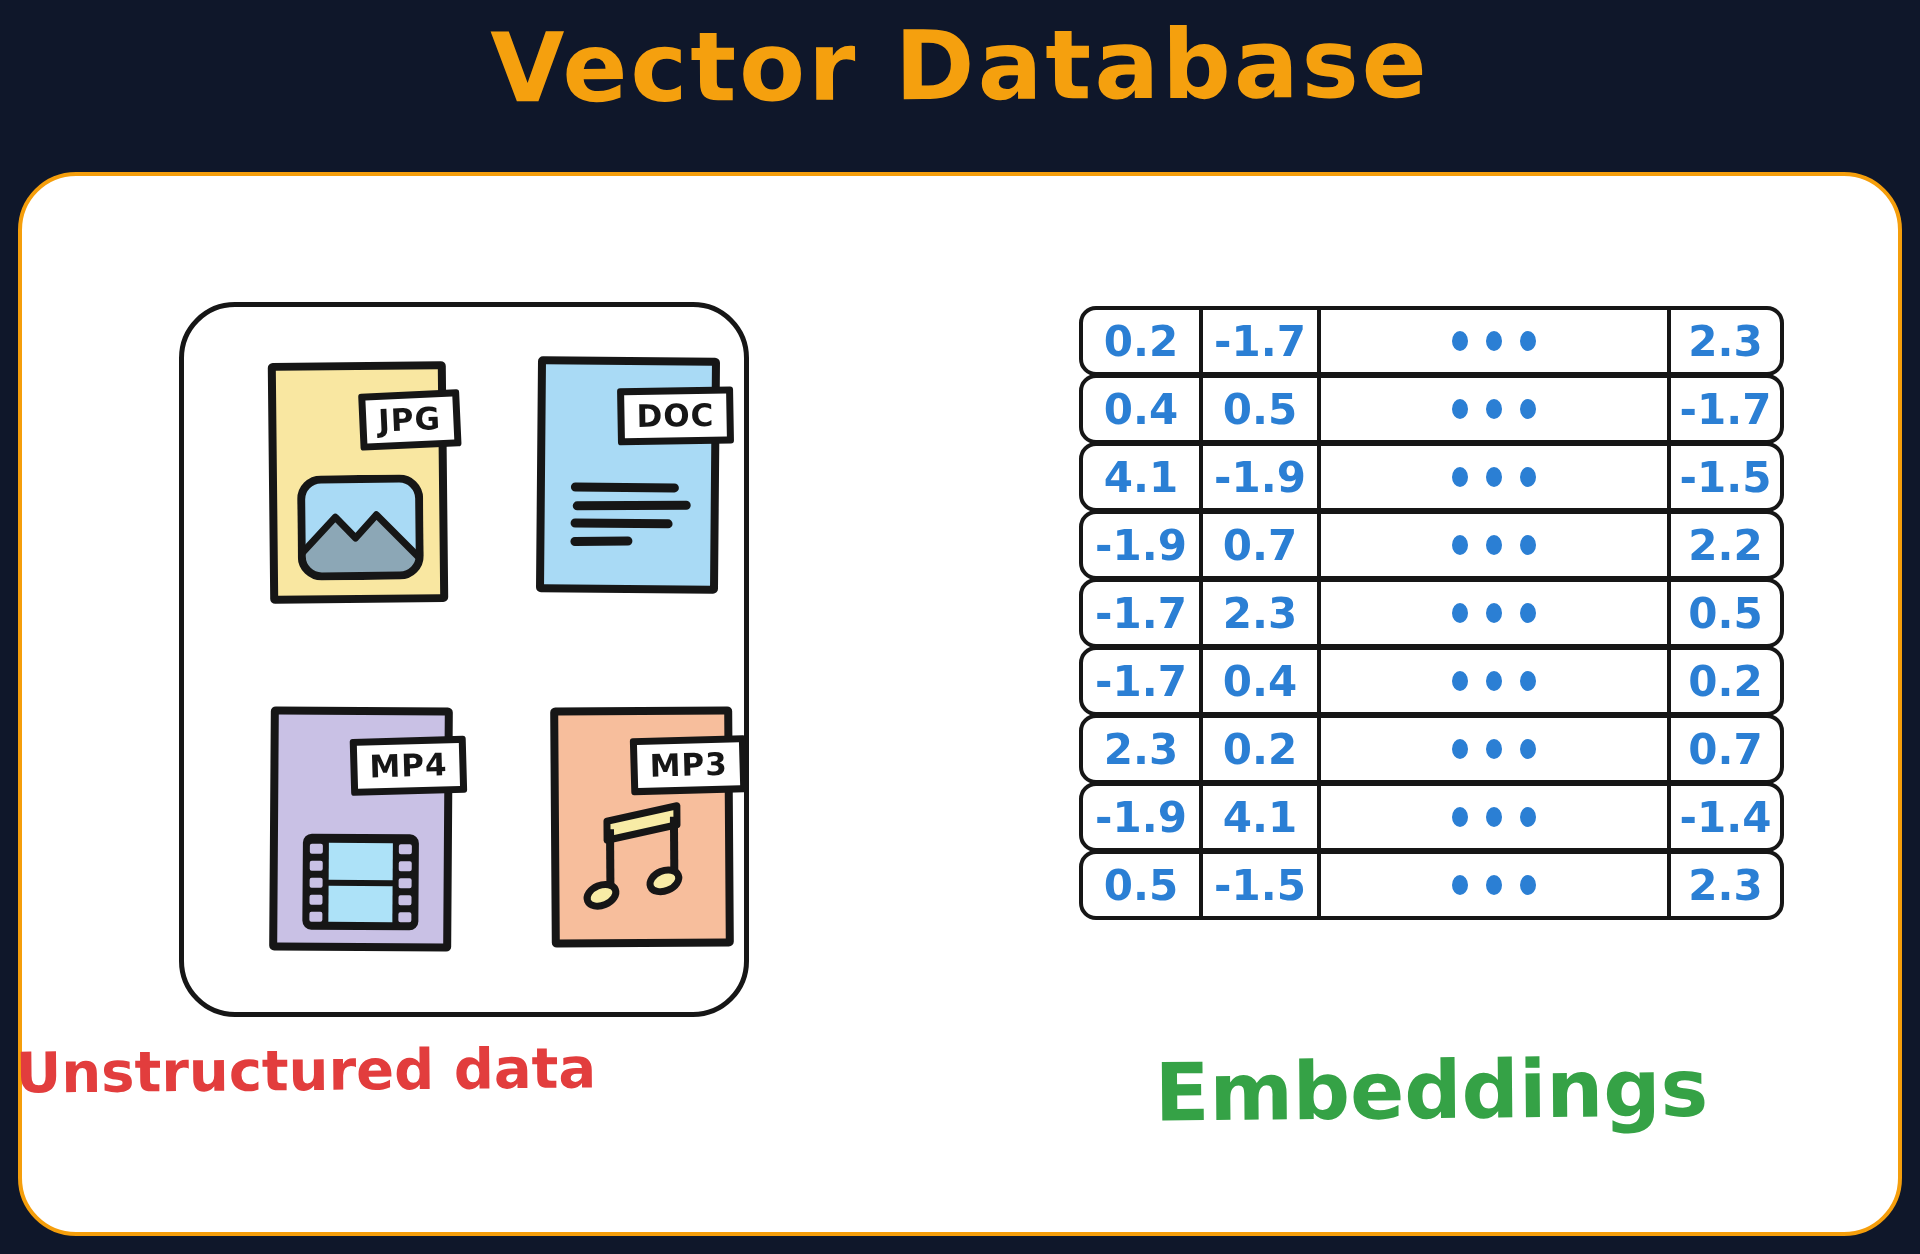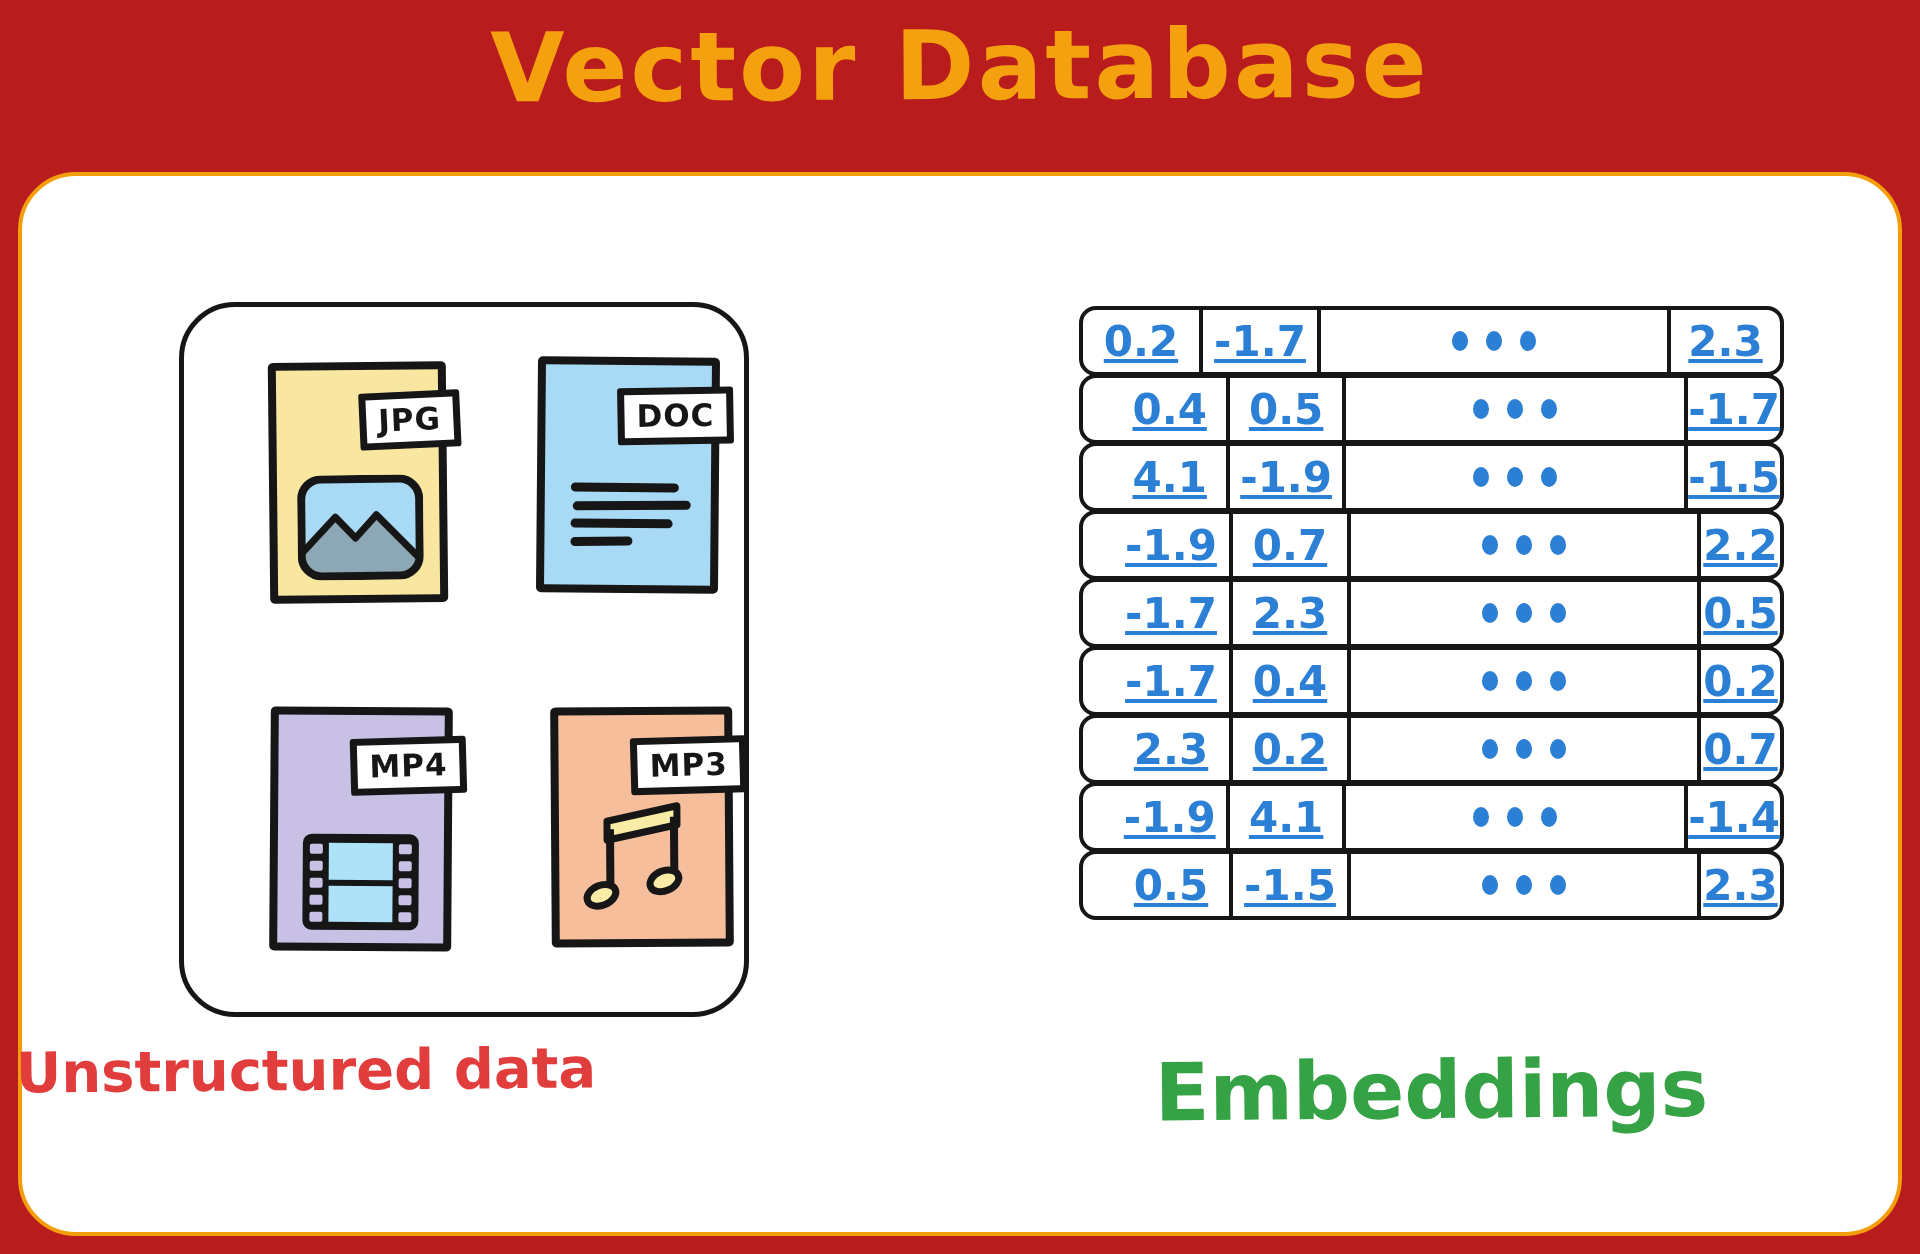--- a/index.html
+++ b/index.html
@@ -1,17 +1,17 @@
 <!DOCTYPE html>
 <html><head>
 <meta charset="utf-8">
 <style>
   html,body{margin:0;padding:0;background:#ffffff;}
   body{font-family:"DejaVu Sans","Liberation Sans",sans-serif;}
-  .canvas{position:relative;width:1920px;height:1254px;background:#b91c1c;overflow:hidden;}
+  .canvas{position:relative;width:1920px;height:1254px;background:#0f172a;overflow:hidden;}
 
   
   .title{
     position:absolute;top:10px;left:0;width:100%;
     text-align:center;font-size:96px;font-weight:bold;letter-spacing:3px;
     color:#F5A00E;
     transform:rotate(-0.3deg);
   }
 
   
@@ -59,25 +59,25 @@
   .caption-red{left:-62px;top:862px;width:692px;font-size:56px;color:#E23D3D;transform:rotate(-0.5deg);}
   .caption-green{left:1057px;top:868px;width:705px;font-size:80px;color:#35A246;transform:rotate(-0.5deg);}
 
   
   .etable{position:absolute;left:1057px;top:130px;width:705px;}
   .erow{
     display:flex;height:70px;box-sizing:border-box;
     border:4px solid #161616;border-radius:17px;overflow:hidden;
     background:#ffffff;
   }
-  .erow + .erow{margin-top:-2px;padding-left:30px;}
+  .erow + .erow{margin-top:-2px;}
   .ecell{
     box-sizing:border-box;display:flex;align-items:center;justify-content:center;
     border-right:4px solid #161616;height:100%;
-    font-size:42px;font-weight:bold;color:#2B7FD4;text-decoration:underline;
+    font-size:42px;font-weight:bold;color:#2B7FD4;
   }
   .ecell:last-child{border-right:none;}
   .c1{width:120px;}
   .c2{width:118px;}
   .c3{width:350px;}
   .c4{flex:1;}
   .dots{display:flex;align-items:center;}
   .dots i{display:block;width:16px;height:20px;border-radius:50%;background:#2B7FD4;margin:0 9px;}
 </style>
 </head>

